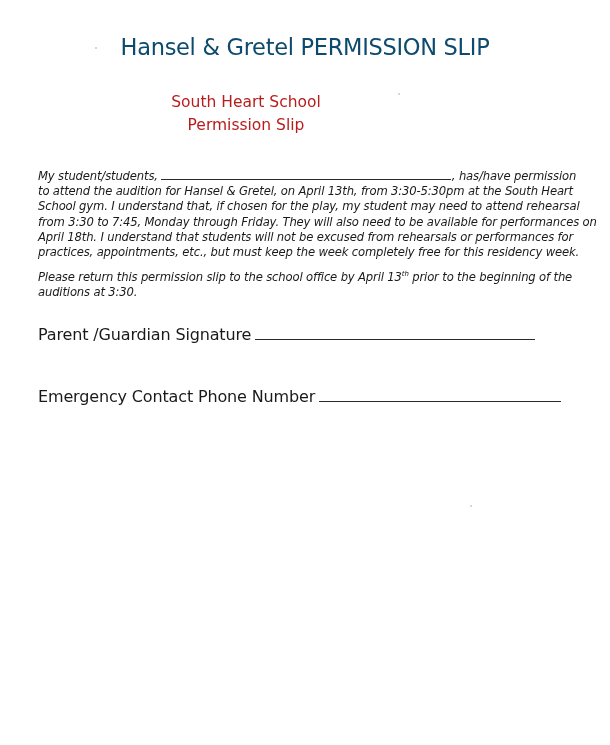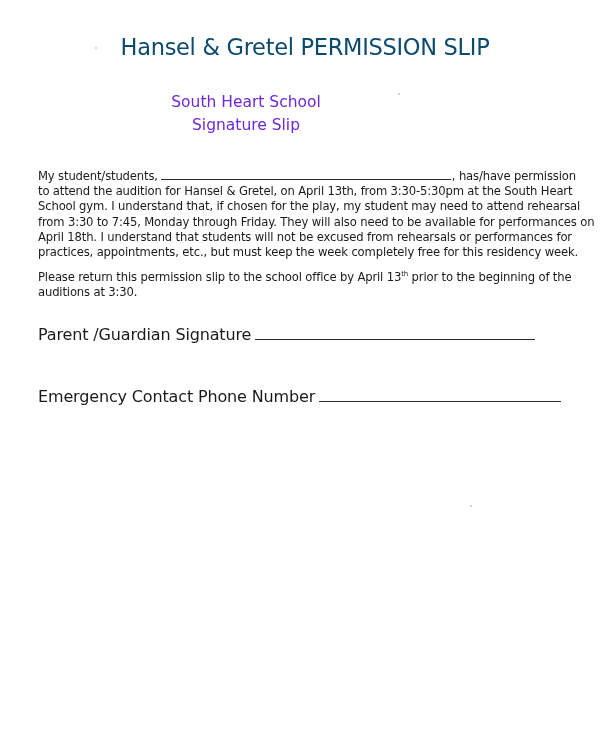--- a/index.html
+++ b/index.html
@@ -31,34 +31,35 @@
       letter-spacing: -0.3px;
       color: #0c4a6e;
       white-space: nowrap;
     }
     .subtitle {
       position: absolute;
       left: 0;
       width: 492px;
       text-align: center;
       font-size: 15.5px;
-      color: #6d28d9;
+      color: #b91c1c;
       white-space: nowrap;
     }
     .subtitle.s1 { top: 93px; }
     .subtitle.s2 { top: 116px; }
 
     .para {
       position: absolute;
       left: 38px;
       width: 540px;
       font-size: 11.6px;
       line-height: 15.2px;
       letter-spacing: -0.15px;
       color: #1a1a1a;
+      font-style: italic;
     }
     .para .line {
       display: block;
       white-space: nowrap;
       height: 15.2px;
     }
     .para1 { top: 169px; }
     .para2 { top: 270px; }
 
     .blank {
@@ -103,21 +104,21 @@
     }
   </style>
 </head>
 <body>
 
 <div class="page">
 
   <div class="title">Hansel &amp; Gretel PERMISSION SLIP</div>
 
   <div class="subtitle s1">South Heart School</div>
-  <div class="subtitle s2">Signature Slip</div>
+  <div class="subtitle s2">Permission Slip</div>
 
   <div class="para para1">
     <span class="line"><span>My student/students,</span><span class="blank student"></span><span>, has/have permission</span></span>
     <span class="line">to attend the audition for Hansel &amp; Gretel, on April 13th, from 3:30-5:30pm at the South Heart</span>
     <span class="line">School gym. I understand that, if chosen for the play, my student may need to attend rehearsal</span>
     <span class="line">from 3:30 to 7:45, Monday through Friday. They will also need to be available for performances on</span>
     <span class="line">April 18th. I understand that students will not be excused from rehearsals or performances for</span>
     <span class="line">practices, appointments, etc., but must keep the week completely free for this residency week.</span>
   </div>
 

